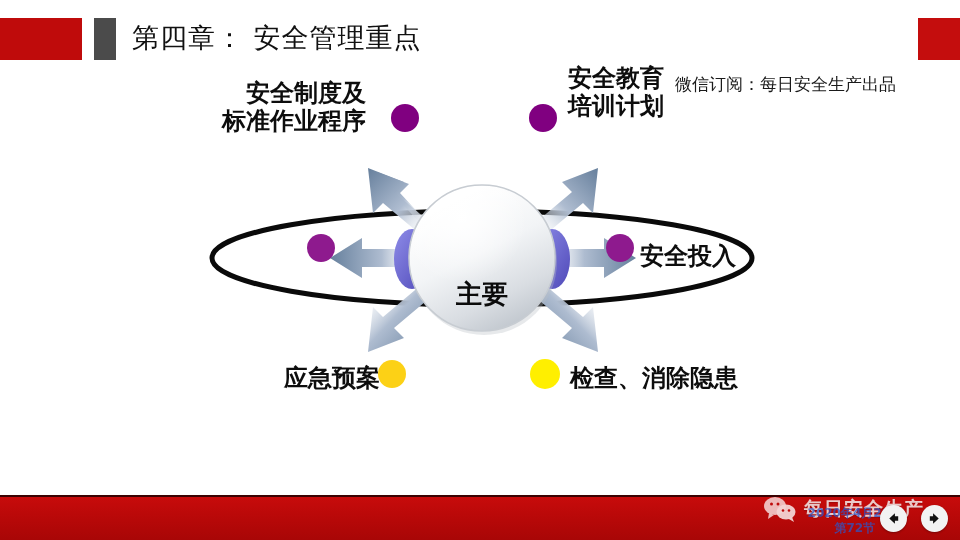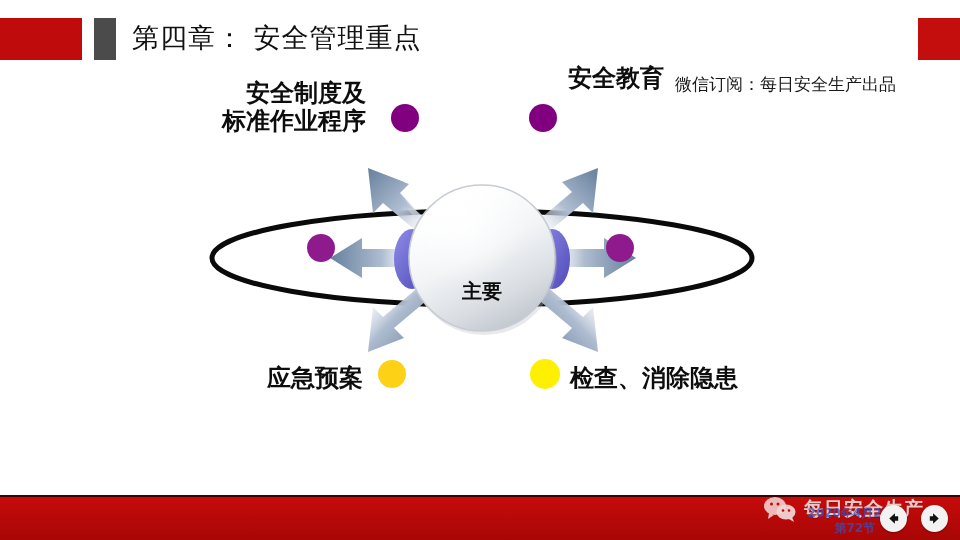--- a/index.html
+++ b/index.html
@@ -44,26 +44,26 @@
   .node-label{
     position:absolute;
     font-size:24px;font-weight:bold;color:#0d0d0d;
     line-height:1.18;white-space:nowrap;
     font-family:Liberation Sans, sans-serif;
   }
   .lbl-tl{left:222px;top:17px;text-align:right;}
   .lbl-tr{left:568px;top:2px;text-align:left;}
   .lbl-ml{left:200px;top:180px;}
   .lbl-mr{left:640px;top:180px;}
-  .lbl-bl{left:267px;top:302px;text-align:center;}
+  .lbl-bl{left:284px;top:302px;text-align:center;}
   .lbl-br{left:570px;top:302px;}
 
   .center-text{
     position:absolute;left:418px;top:217px;width:128px;
-    text-align:center;font-size:20px;font-weight:bold;color:#0b0b0b;
+    text-align:center;font-size:26px;font-weight:bold;color:#0b0b0b;
     line-height:1.22;
     font-family:"DejaVu Sans","Liberation Sans",sans-serif;
     pointer-events:none;
   }
 
   
   .footer-bar{
     position:absolute;left:0;bottom:0;width:960px;height:43px;
     background:linear-gradient(180deg,#c70b0b 0%,#b60808 55%,#a80606 100%);
     border-top:2px solid #3a0202;
@@ -195,22 +195,24 @@
       <circle cx="545" cy="312" r="15" fill="#ffef00"></circle>
     </svg>
 
     <div class="node-label lbl-tl">
       <div>安全制度及</div>
       <div>标准作业程序</div>
     </div>
 
     <div class="node-label lbl-tr">
       <div>安全教育</div>
-    </div>
-
+      <div>培训计划</div>
+    </div>
+
+    <div class="node-label lbl-mr">安全投入</div>
     <div class="node-label lbl-bl">应急预案</div>
     <div class="node-label lbl-br">检查、消除隐患</div>
 
     <div class="center-text">
       <div>主要</div>
     </div>
   </div>
 
   <div class="footer-bar"></div>
 

